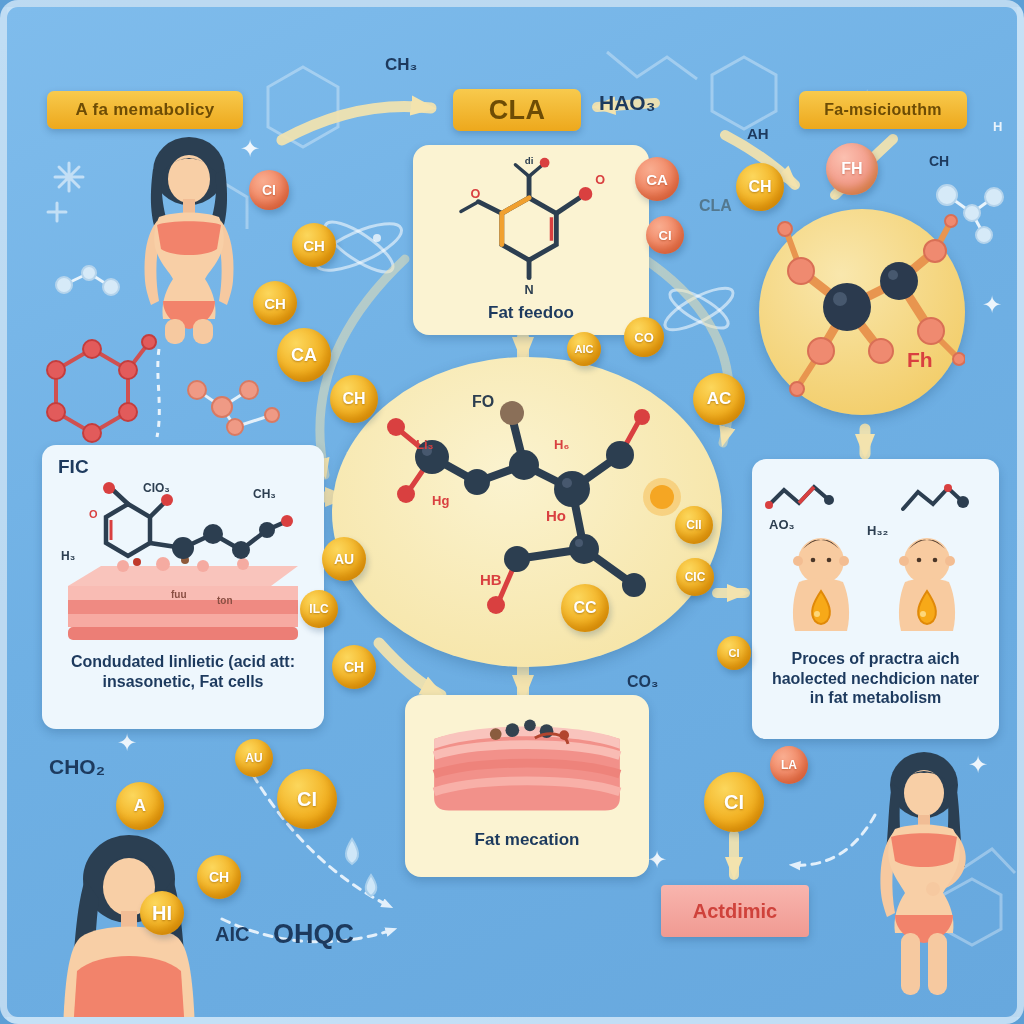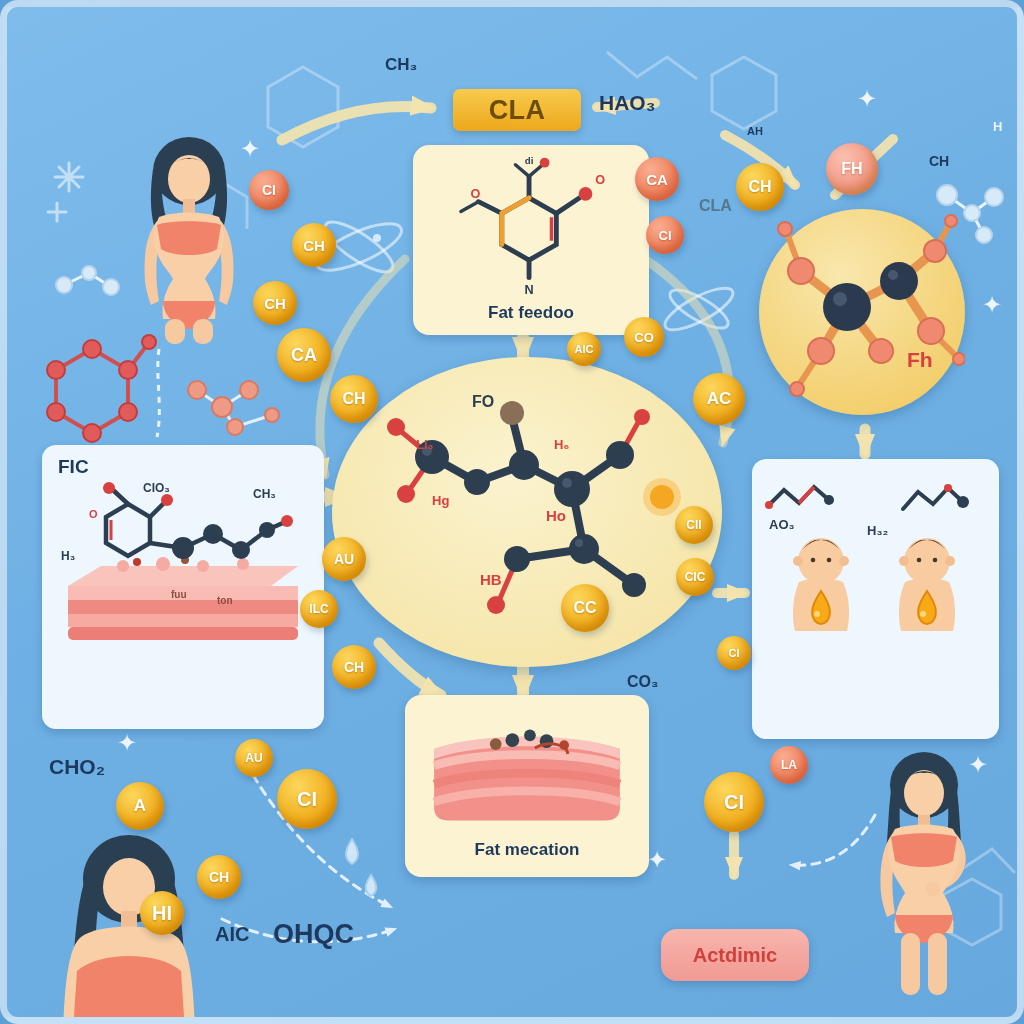--- a/index.html
+++ b/index.html
@@ -57,21 +57,21 @@
     box-shadow:0 4px 12px rgba(20,60,100,.25);
   }
   .ellipse-mol {
     position:absolute; border-radius:50%;
     background:radial-gradient(ellipse at 45% 38%, #fbf3cf, #f6e5a8 78%, #f0d98e);
     box-shadow:0 5px 14px rgba(20,60,100,.22);
   }
   .red-box {
     position:absolute; display:flex; align-items:center; justify-content:center;
     background:linear-gradient(#f8b5ae,#f09a92); color:#cf423b; font-weight:bold;
-    border-radius:16px; box-shadow:0 3px 8px rgba(20,60,100,.25);margin-top:44px;
+    border-radius:4px; box-shadow:0 3px 8px rgba(20,60,100,.25);
   }
 </style>
 </head>
 <body>
 
 <div class="canvas">
 
   <svg class="layer" xmlns="http://www.w3.org/2000/svg">
     <defs>
       <marker id="ah" viewBox="0 0 10 8" refX="8" refY="4" markerWidth="2.3" markerHeight="2.1" orient="auto">
@@ -199,25 +199,27 @@
           <line x1="82" y1="266" x2="104" y2="280"></line>
       </g>
       <g fill="#d6eaf8" stroke="#b5d4ec" stroke-width="2">
         <circle cx="57" cy="278" r="8"></circle>
           <circle cx="82" cy="266" r="7"></circle>
           <circle cx="104" cy="280" r="8"></circle>
       </g>
     </g>
   </svg>
 
+  <div class="banner" style="left:40px; top:84px; width:196px; height:38px; font-size:17px;">A fa memabolicy</div>
   <div class="banner" style="left:446px; top:82px; width:128px; height:42px; font-size:27px;">CLA</div>
+  <div class="banner" style="left:792px; top:84px; width:168px; height:38px; font-size:16px;">Fa-msiciouthm</div>
 
   <div class="flabel" style="left:378px; top:48px; font-size:17px;">CH₃</div>
   <div class="flabel" style="left:592px; top:84px; font-size:21px;">HAO₃</div>
-  <div class="flabel" style="left:740px; top:118px; font-size:11px;">AH</div>
+  <div class="flabel" style="left:740px; top:118px; font-size:15px;">AH</div>
   <div class="flabel" style="left:692px; top:190px; font-size:16px; color:#53788f;">CLA</div>
   <div class="flabel" style="left:922px; top:146px; font-size:14px;">CH</div>
   <div class="flabel" style="left:986px; top:112px; font-size:13px; color:#e9f3fb;">H</div>
   <div class="flabel" style="left:200px; top:204px; font-size:13px;">o</div>
   <div class="flabel" style="left:620px; top:666px; font-size:16px;">CO₃</div>
   <div class="flabel" style="left:42px; top:748px; font-size:21px;">CHO₂</div>
   <div class="flabel" style="left:208px; top:916px; font-size:20px;">AIC</div>
   <div class="flabel" style="left:266px; top:912px; font-size:27px;">OHQC</div>
 
   <svg class="abs" style="left:92px; top:122px;" width="180" height="215" viewBox="0 0 180 215" xmlns="http://www.w3.org/2000/svg">
@@ -386,20 +388,21 @@
           <circle cx="214" cy="52" r="8"></circle>
       </g>
       <circle cx="234" cy="43" r="6" fill="#d94040"></circle>
       <text x="90" y="14" font-size="12" font-weight="bold" fill="#2c3e50">CIO₃</text>
       <text x="200" y="20" font-size="12" font-weight="bold" fill="#2c3e50">CH₃</text>
       <text x="8" y="82" font-size="12" font-weight="bold" fill="#2c3e50">H₃</text>
       <text x="36" y="40" font-size="11" font-weight="bold" fill="#d94040">O</text>
       <text x="118" y="120" font-size="10" font-weight="bold" fill="#8a4f43">fuu</text>
       <text x="164" y="126" font-size="10" font-weight="bold" fill="#8a4f43">ton</text>
     </svg>
+    <div class="caption" style="font-size:16px; padding:2px 10px 0;">Condudated linlietic (acid att: insasonetic, Fat cells</div>
   </div>
 
   <div class="blue-card" style="left:745px; top:452px; width:247px; height:280px; padding:8px 6px;">
     <svg width="238" height="178" viewBox="0 0 238 178" xmlns="http://www.w3.org/2000/svg">
 
       <g stroke="#2c3e50" stroke-width="4" fill="none" stroke-linecap="round">
         <polyline points="12,38 27,23 42,36 57,20 72,33"></polyline>
         <polyline points="146,42 161,25 176,37 191,21 206,35"></polyline>
       </g>
       <line x1="42" y1="36" x2="57" y2="20" stroke="#d94040" stroke-width="4"></line>
@@ -427,23 +430,24 @@
         <path d="M152,82 Q170,64 188,82 Q179,71 170,73 Q161,71 152,82 Z" fill="#4a3628"></path>
         <circle cx="147" cy="94" r="5" fill="#f3bd92"></circle>
           <circle cx="193" cy="94" r="5" fill="#f3bd92"></circle>
         <circle cx="162" cy="93" r="2.3" fill="#4a3628"></circle>
           <circle cx="178" cy="93" r="2.3" fill="#4a3628"></circle>
         <path d="M148,115 C142,128 140,148 144,164 L196,164 C200,148 198,128 192,115 Q170,107 148,115 Z" fill="#f8cba0"></path>
         <path d="M170,124 C162,136 158,146 164,154 Q170,160 176,154 C182,146 178,136 170,124 Z" fill="#f7a918" stroke="#e08908" stroke-width="2"></path>
         <circle cx="166" cy="147" r="3" fill="#fdd77a"></circle>
       </g>
     </svg>
+    <div class="caption" style="font-size:16px; padding:4px 10px 0;">Proces of practra aich haolected nechdicion nater in fat metabolism</div>
   </div>
 
-  <div class="cream-box" style="left:398px; top:688px; width:244px; height:182px; padding-top:10px;">
+  <div class="cream-box" style="left:398px; top:688px; width:244px; height:182px; ">
     <svg width="220" height="132" viewBox="0 0 220 135" xmlns="http://www.w3.org/2000/svg">
       <path d="M15,45 L15,105 Q15,118 30,118 L190,118 Q205,118 205,105 L205,45 C160,30 60,30 15,45 Z" fill="#f2918a"></path>
       <path d="M15,62 C60,47 160,47 205,62" stroke="#f9bcb4" stroke-width="9" fill="none"></path>
       <path d="M15,81 C60,66 160,66 205,81" stroke="#ee837b" stroke-width="9" fill="none"></path>
       <path d="M15,99 C60,84 160,84 205,99" stroke="#f8b0a8" stroke-width="9" fill="none"></path>
       <path d="M15,45 C60,28 160,28 205,45 L205,55 C160,38 60,38 15,55 Z" fill="#f9c4bd"></path>
       <g fill="#33424f">
         <circle cx="95" cy="36" r="7"></circle>
           <circle cx="113" cy="31" r="6"></circle>
           <circle cx="130" cy="37" r="7"></circle>

